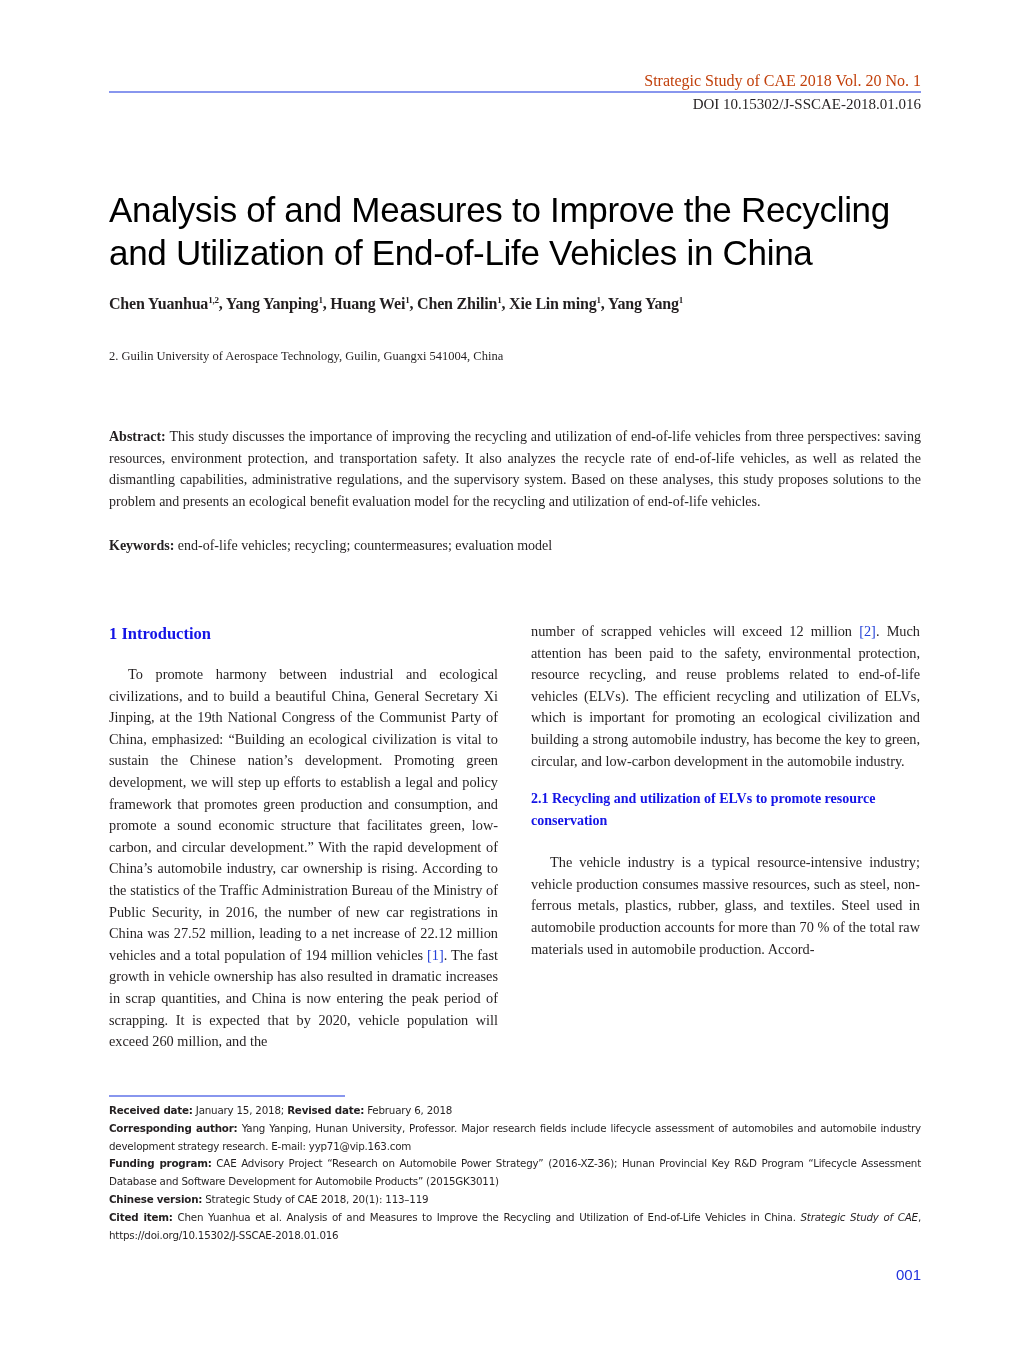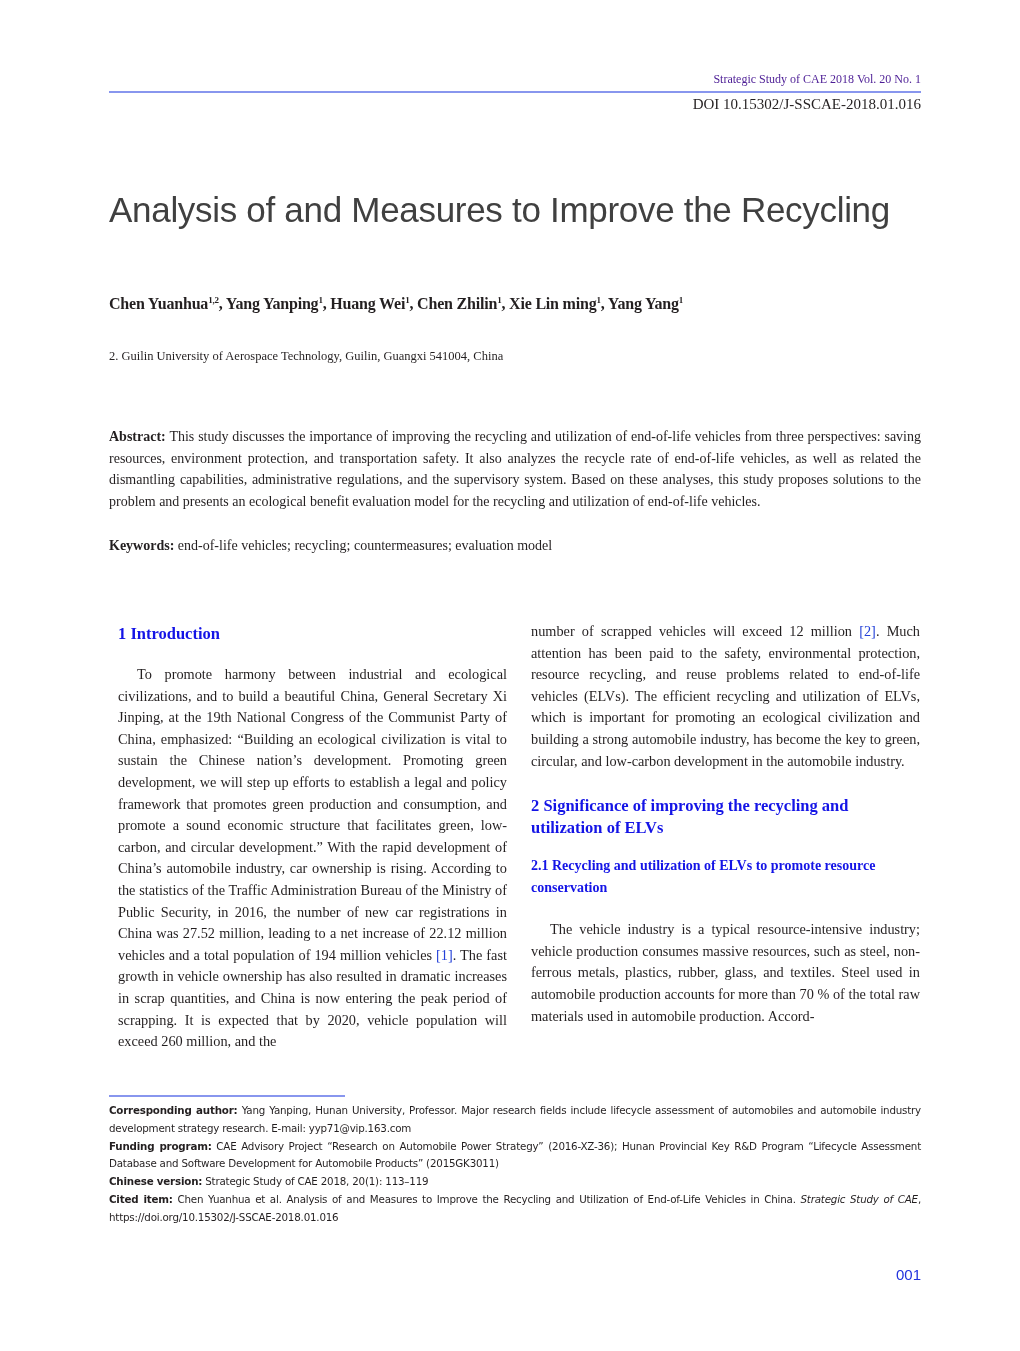--- a/index.html
+++ b/index.html
@@ -1,23 +1,23 @@
 <!DOCTYPE html>
 <html><head>
   <meta charset="utf-8">
   <style>
     html, body { margin: 0; padding: 0; background: #ffffff; }
     body { width: 1020px; height: 1351px; position: relative; overflow: hidden;
            font-family: "Liberation Serif", serif; color: #231f20; }
     .abs { position: absolute; }
-    .running-head { right: 99px; top: 72px; font-size: 12px; color: #4c1d95; }
+    .running-head { right: 99px; top: 72px; font-size: 16px; color: #c2410c; }
     .head-rule { left: 109px; top: 91px; width: 812px; height: 2px; background: #8896ee; }
     .doi { right: 99px; top: 96px; font-size: 15px; color: #231f20; }
     .title { left: 109px; top: 188px; width: 820px; font-family: "Liberation Sans", sans-serif;
-             font-size: 35px; line-height: 43px; color: #404040; letter-spacing: -0.3px; }
+             font-size: 35px; line-height: 43px; color: #000000; letter-spacing: -0.3px; }
     .authors { left: 109px; top: 295px; font-weight: bold; font-size: 16px; white-space: nowrap; letter-spacing: -0.2px; }
     .authors sup { font-size: 9px; vertical-align: 6px; line-height: 0; }
     .affils { left: 109px; top: 346px; font-size: 12.5px; line-height: 21px; }
     .abstract { left: 109px; top: 426px; width: 812px; font-size: 14px; line-height: 21.6px; text-align: justify; }
     .abstract b { font-weight: bold; }
     .keywords { left: 109px; top: 535px; font-size: 14px; line-height: 21px; }
     .col { width: 389px; font-size: 14.3px; line-height: 21.6px; text-align: justify; }
     .col p { margin: 0; }
     .indent { text-indent: 19px; }
     .cite { color: #2340d8; }
@@ -32,20 +32,21 @@
   </style>
 </head>
 <body>
 
 <div class="abs running-head">Strategic Study of CAE  2018 Vol. 20 No. 1</div>
 <div class="abs head-rule"></div>
 <div class="abs doi">DOI 10.15302/J-SSCAE-2018.01.016</div>
 
 <div class="abs title">
   <div>Analysis of and Measures to Improve the Recycling</div>
+  <div>and Utilization of End-of-Life Vehicles in China</div>
 </div>
 
 <div class="abs authors">
   <span><span>Chen Yuanhua</span><sup>1,2</sup></span>,
   <span><span>Yang Yanping</span><sup>1</sup></span>,
   <span><span>Huang Wei</span><sup>1</sup></span>,
   <span><span>Chen Zhilin</span><sup>1</sup></span>,
   <span><span>Xie Lin ming</span><sup>1</sup></span>,
   <span><span>Yang Yang</span><sup>1</sup></span>
 </div>
@@ -56,33 +57,33 @@
 
 <div class="abs abstract">
   <b>Abstract:</b>
   <span>This study discusses the importance of improving the recycling and utilization of end-of-life vehicles from three perspectives: saving resources, environment protection, and transportation safety. It also analyzes the recycle rate of end-of-life vehicles, as well as related the dismantling capabilities, administrative regulations, and the supervisory system. Based on these analyses, this study proposes solutions to the problem and presents an ecological benefit evaluation model for the recycling and utilization of end-of-life vehicles.</span>
 </div>
 <div class="abs keywords">
   <b>Keywords:</b>
   <span>end-of-life vehicles; recycling; countermeasures; evaluation model</span>
 </div>
 
-<div class="abs col" style="left:109px; top:623px;margin-left:9px;">
+<div class="abs col" style="left:109px; top:623px;">
   <div class="h1">1  Introduction</div>
   <p class="indent" style="margin-top:19px;"><span>To promote harmony between industrial and ecological civilizations, and to build a beautiful China, General Secretary Xi Jinping, at the 19th National Congress of the Communist Party of China, emphasized: “Building an ecological civilization is vital to sustain the Chinese nation’s development. Promoting green development, we will step up efforts to establish a legal and policy framework that promotes green production and consumption, and promote a sound economic structure that facilitates green, low-carbon, and circular development.” With the rapid development of China’s automobile industry, car ownership is rising. According to the statistics of the Traffic Administration Bureau of the Ministry of Public Security, in 2016, the number of new car registrations in China was 27.52 million, leading to a net increase of 22.12 million vehicles and a total population of 194 million vehicles </span><span class="cite">[1]</span><span>. The fast growth in vehicle ownership has also resulted in dramatic increases in scrap quantities, and China is now entering the peak period of scrapping. It is expected that by 2020, vehicle population will exceed 260 million, and the</span></p>
 </div>
 
 <div class="abs col" style="left:531px; top:621px;">
   <p><span>number of scrapped vehicles will exceed 12 million </span><span class="cite">[2]</span><span>. Much attention has been paid to the safety, environmental protection, resource recycling, and reuse problems related to end-of-life vehicles (ELVs). The efficient recycling and utilization of ELVs, which is important for promoting an ecological civilization and building a strong automobile industry, has become the key to green, circular, and low-carbon development in the automobile industry.</span></p>
-  <div class="h1" style="margin-top:23px; text-align:left;">2  Significance of improving the recycling and utilization of ELVs</div>
   <div class="h2" style="margin-top:16px; text-align:left;">2.1  Recycling and utilization of ELVs to promote resource conservation</div>
   <p class="indent" style="margin-top:20px;">The vehicle industry is a typical resource-intensive industry; vehicle production consumes massive resources, such as steel, non-ferrous metals, plastics, rubber, glass, and textiles. Steel used in automobile production accounts for more than 70 % of the total raw materials used in automobile production. Accord-</p>
 </div>
 
 <div class="abs foot-rule"></div>
 <div class="abs footnotes">
+  <p><b>Received date:</b> <span>January 15, 2018;</span> <b>Revised date:</b> <span>February 6, 2018</span></p>
   <p><b>Corresponding author:</b> <span>Yang Yanping, Hunan University, Professor. Major research fields include lifecycle assessment of automobiles and automobile industry development strategy research. E-mail: yyp71@vip.163.com</span></p>
   <p><b>Funding program:</b> <span>CAE Advisory Project “Research on Automobile Power Strategy” (2016-XZ-36); Hunan Provincial Key R&amp;D Program “Lifecycle Assessment Database and Software Development for Automobile Products” (2015GK3011)</span></p>
   <p><b>Chinese version:</b> <span>Strategic Study of CAE 2018, 20(1): 113–119</span></p>
   <p><b>Cited item:</b> <span>Chen Yuanhua et al. Analysis of and Measures to Improve the Recycling and Utilization of End-of-Life Vehicles in China. </span><i>Strategic Study of CAE</i><span>, https://doi.org/10.15302/J-SSCAE-2018.01.016</span></p>
 </div>
 
 <div class="abs page-num">001</div>
 
 </body></html>

